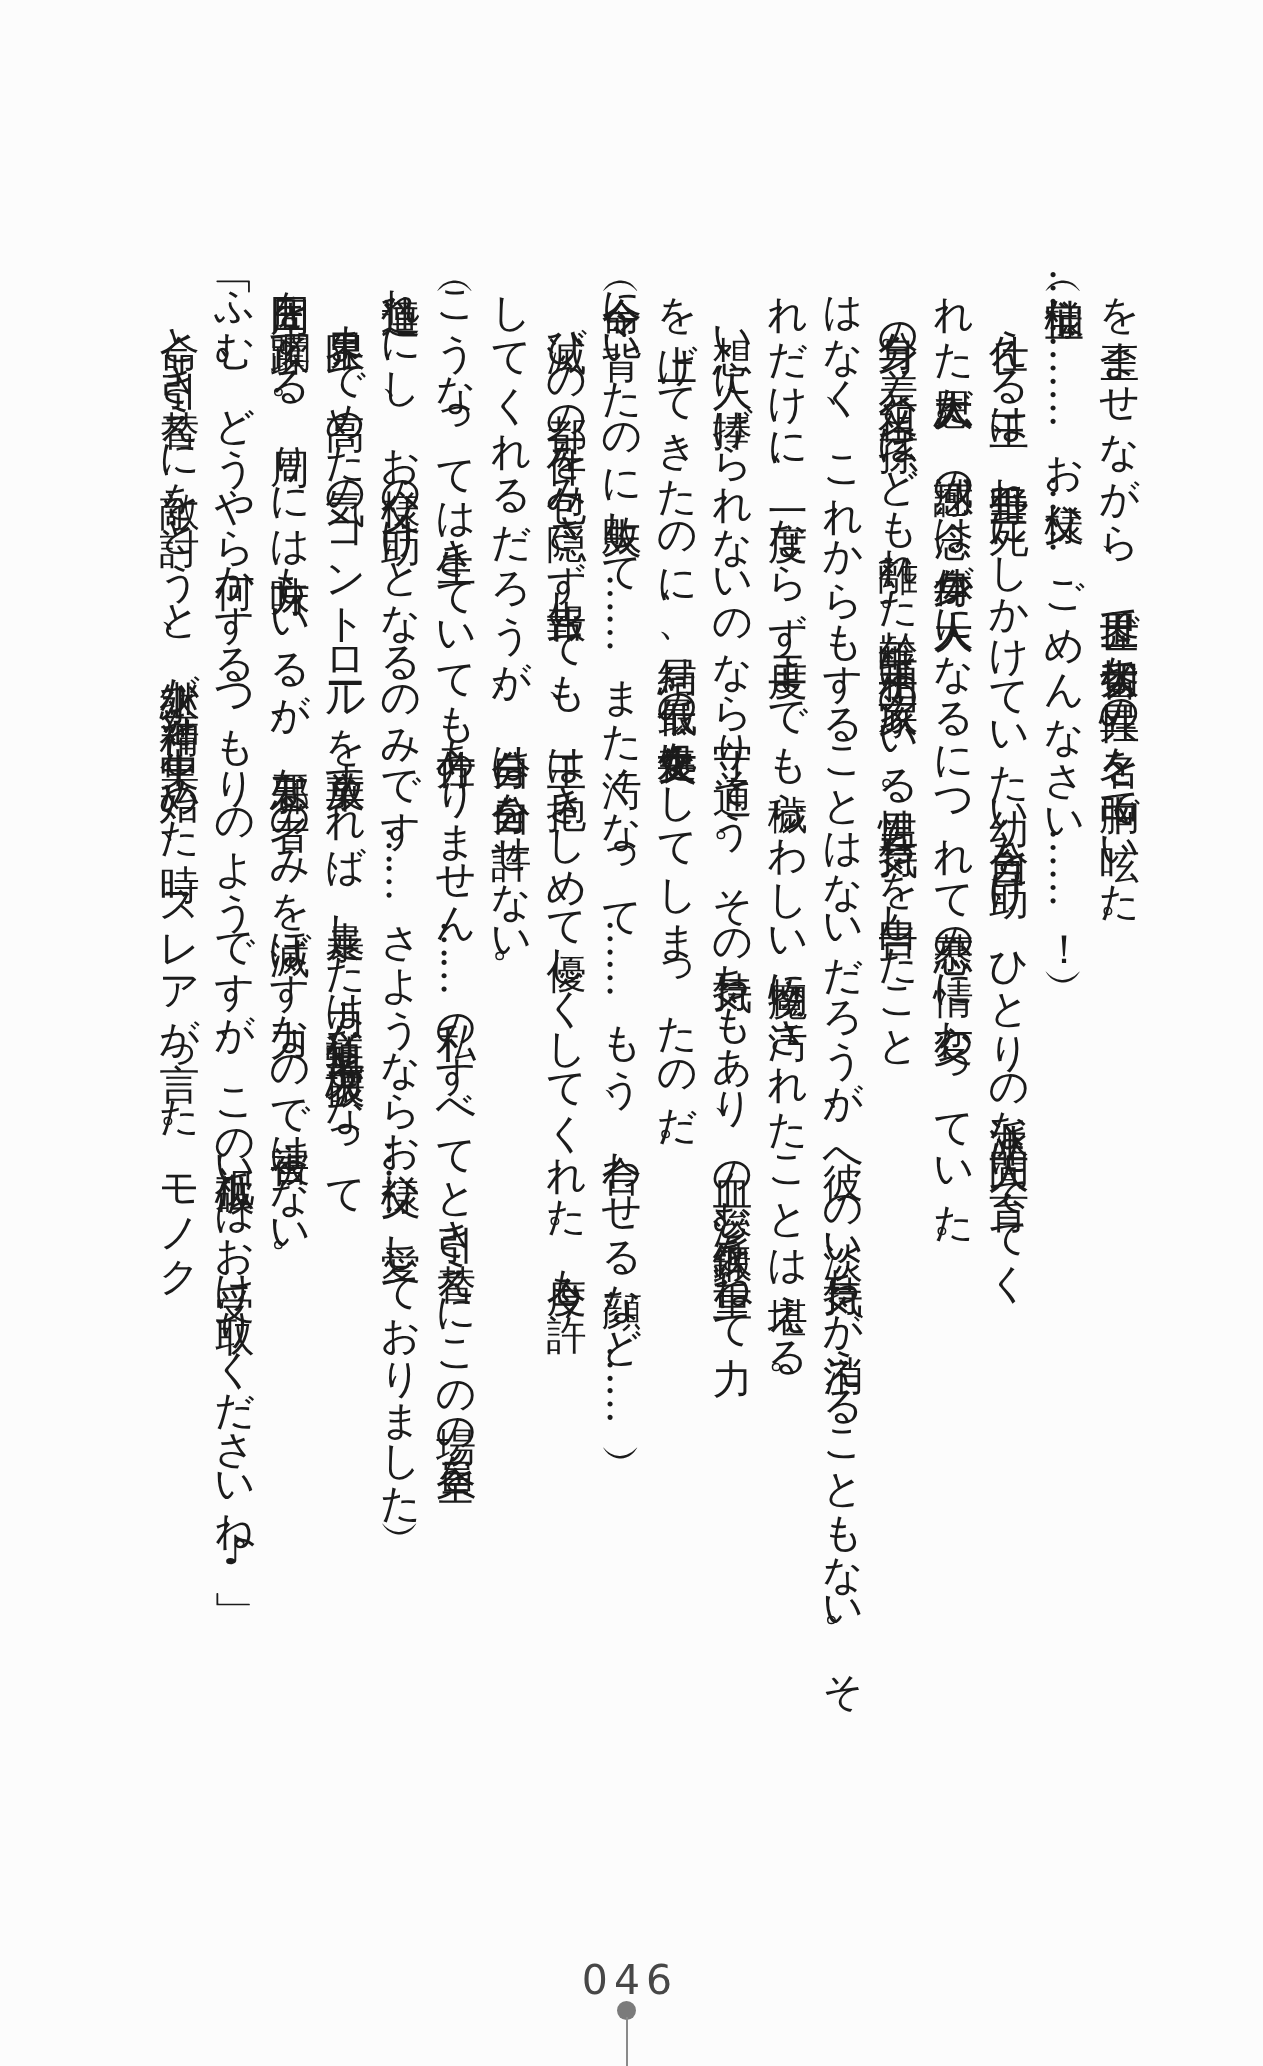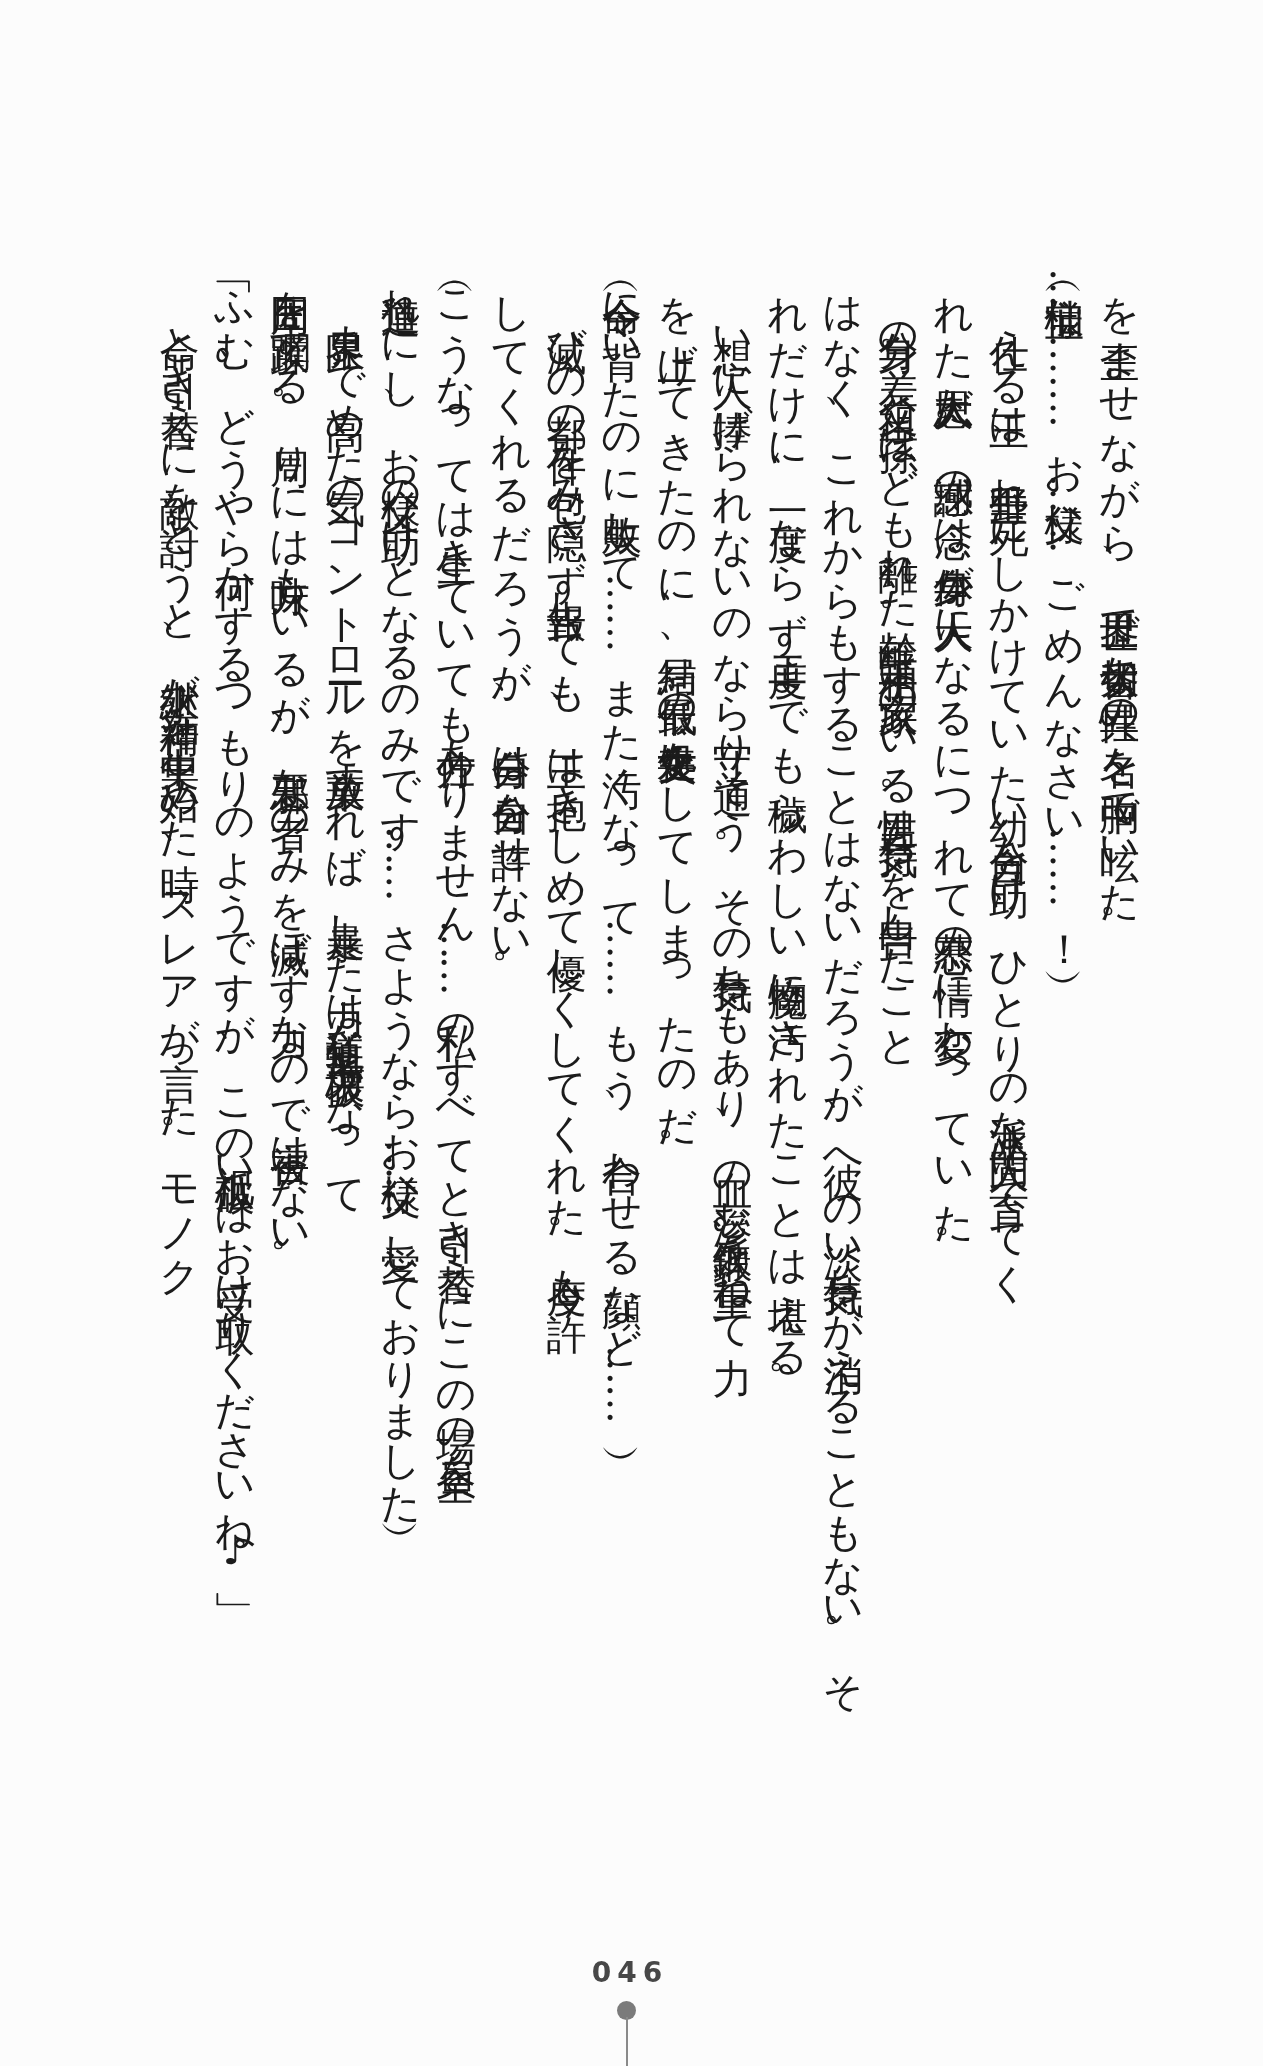--- a/index.html
+++ b/index.html
@@ -30,22 +30,22 @@
     margin-left: 15.3px;    
     white-space: pre;       
   }
   .folio-num {
     position: absolute;
     left: 527px;
     width: 200px;
     top: 1956px;
     text-align: center;
     font-family: "DejaVu Sans", "Liberation Sans", sans-serif;
-    font-size: 28px;
-    font-weight: 700;
+    font-size: 41px;
+    font-weight: 400;
     letter-spacing: 6px;
     text-indent: 6px; 
     color: #474747;
   }
   .folio-dot {
     position: absolute;
     left: 617px;
     top: 2001px;
     width: 19px;
     height: 19px;

